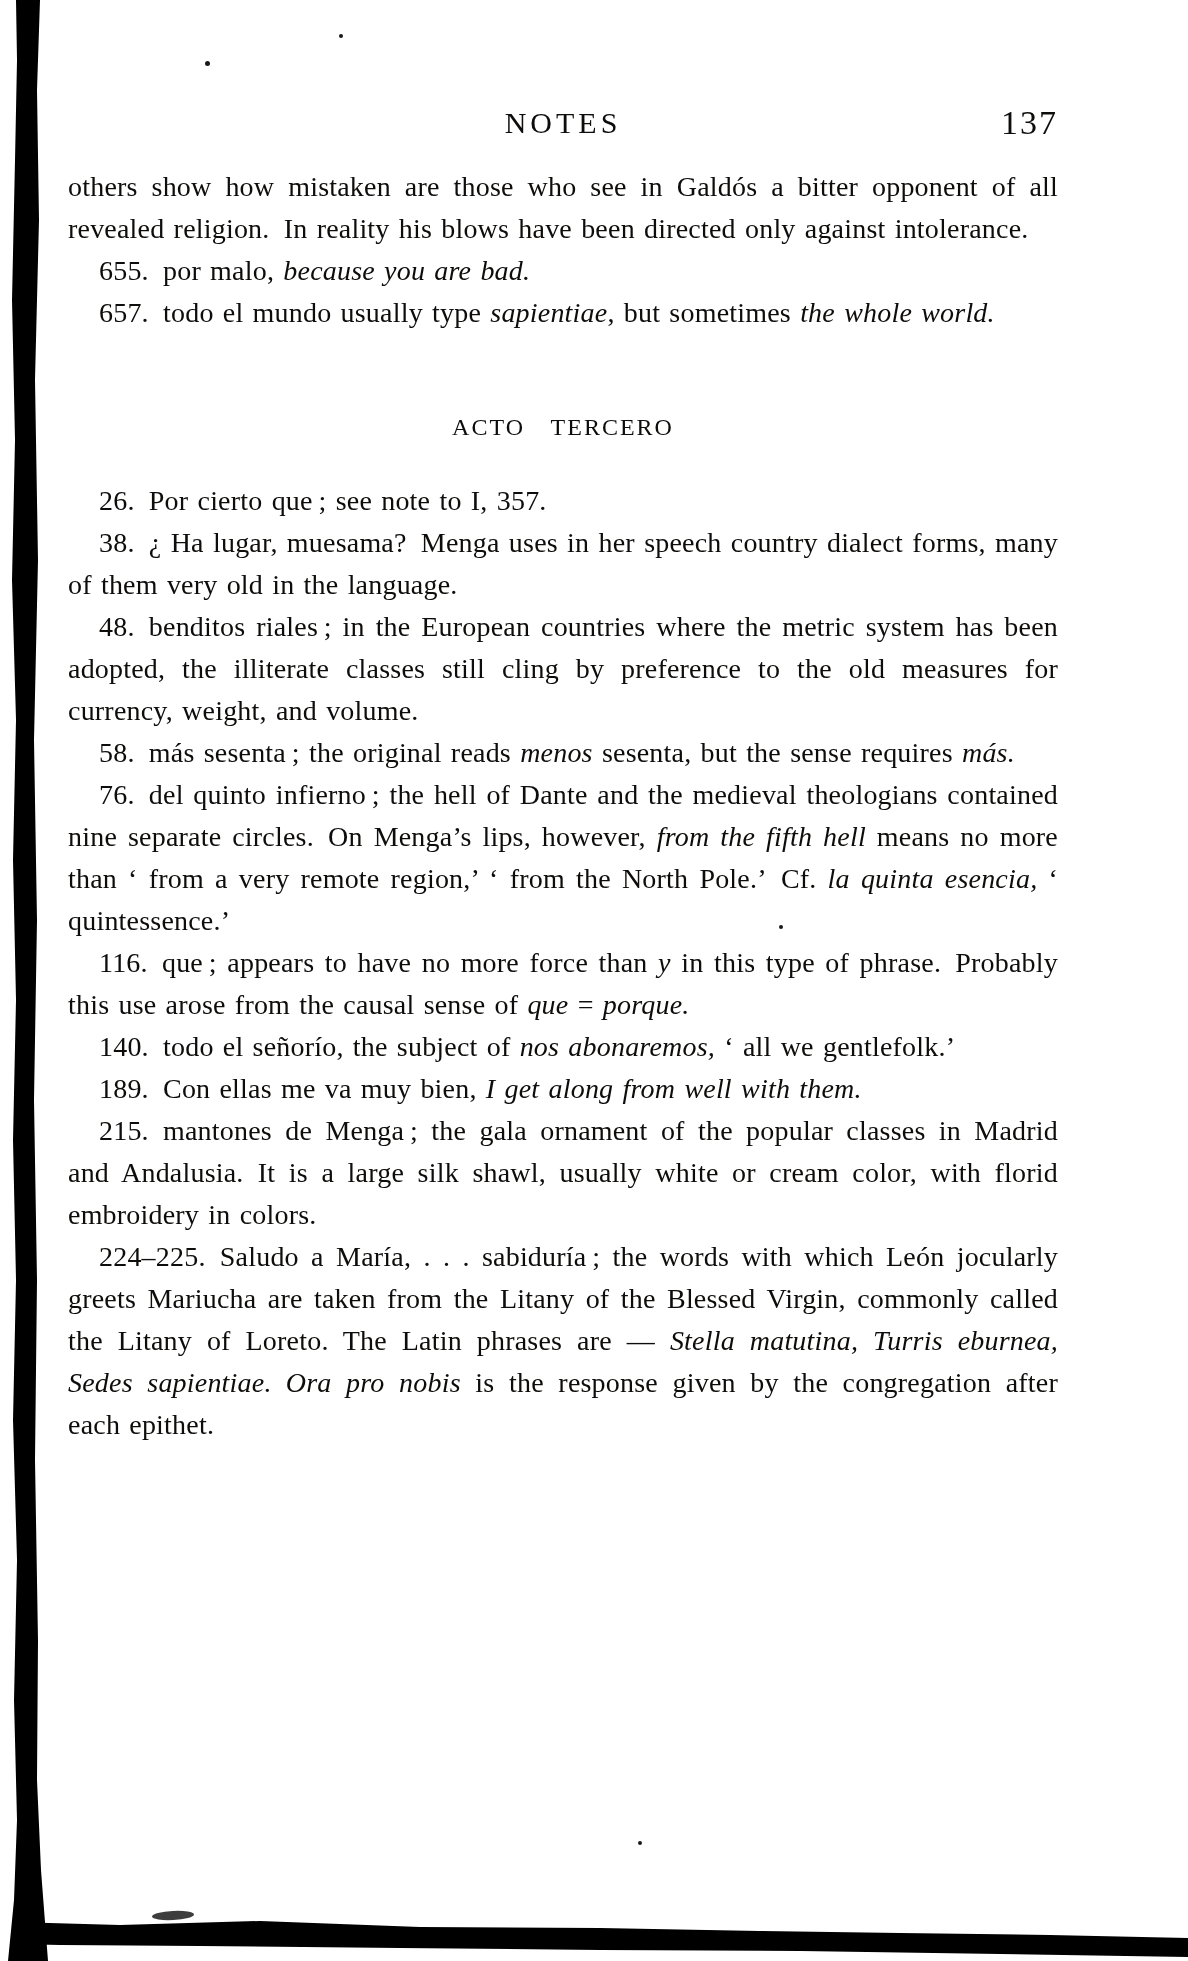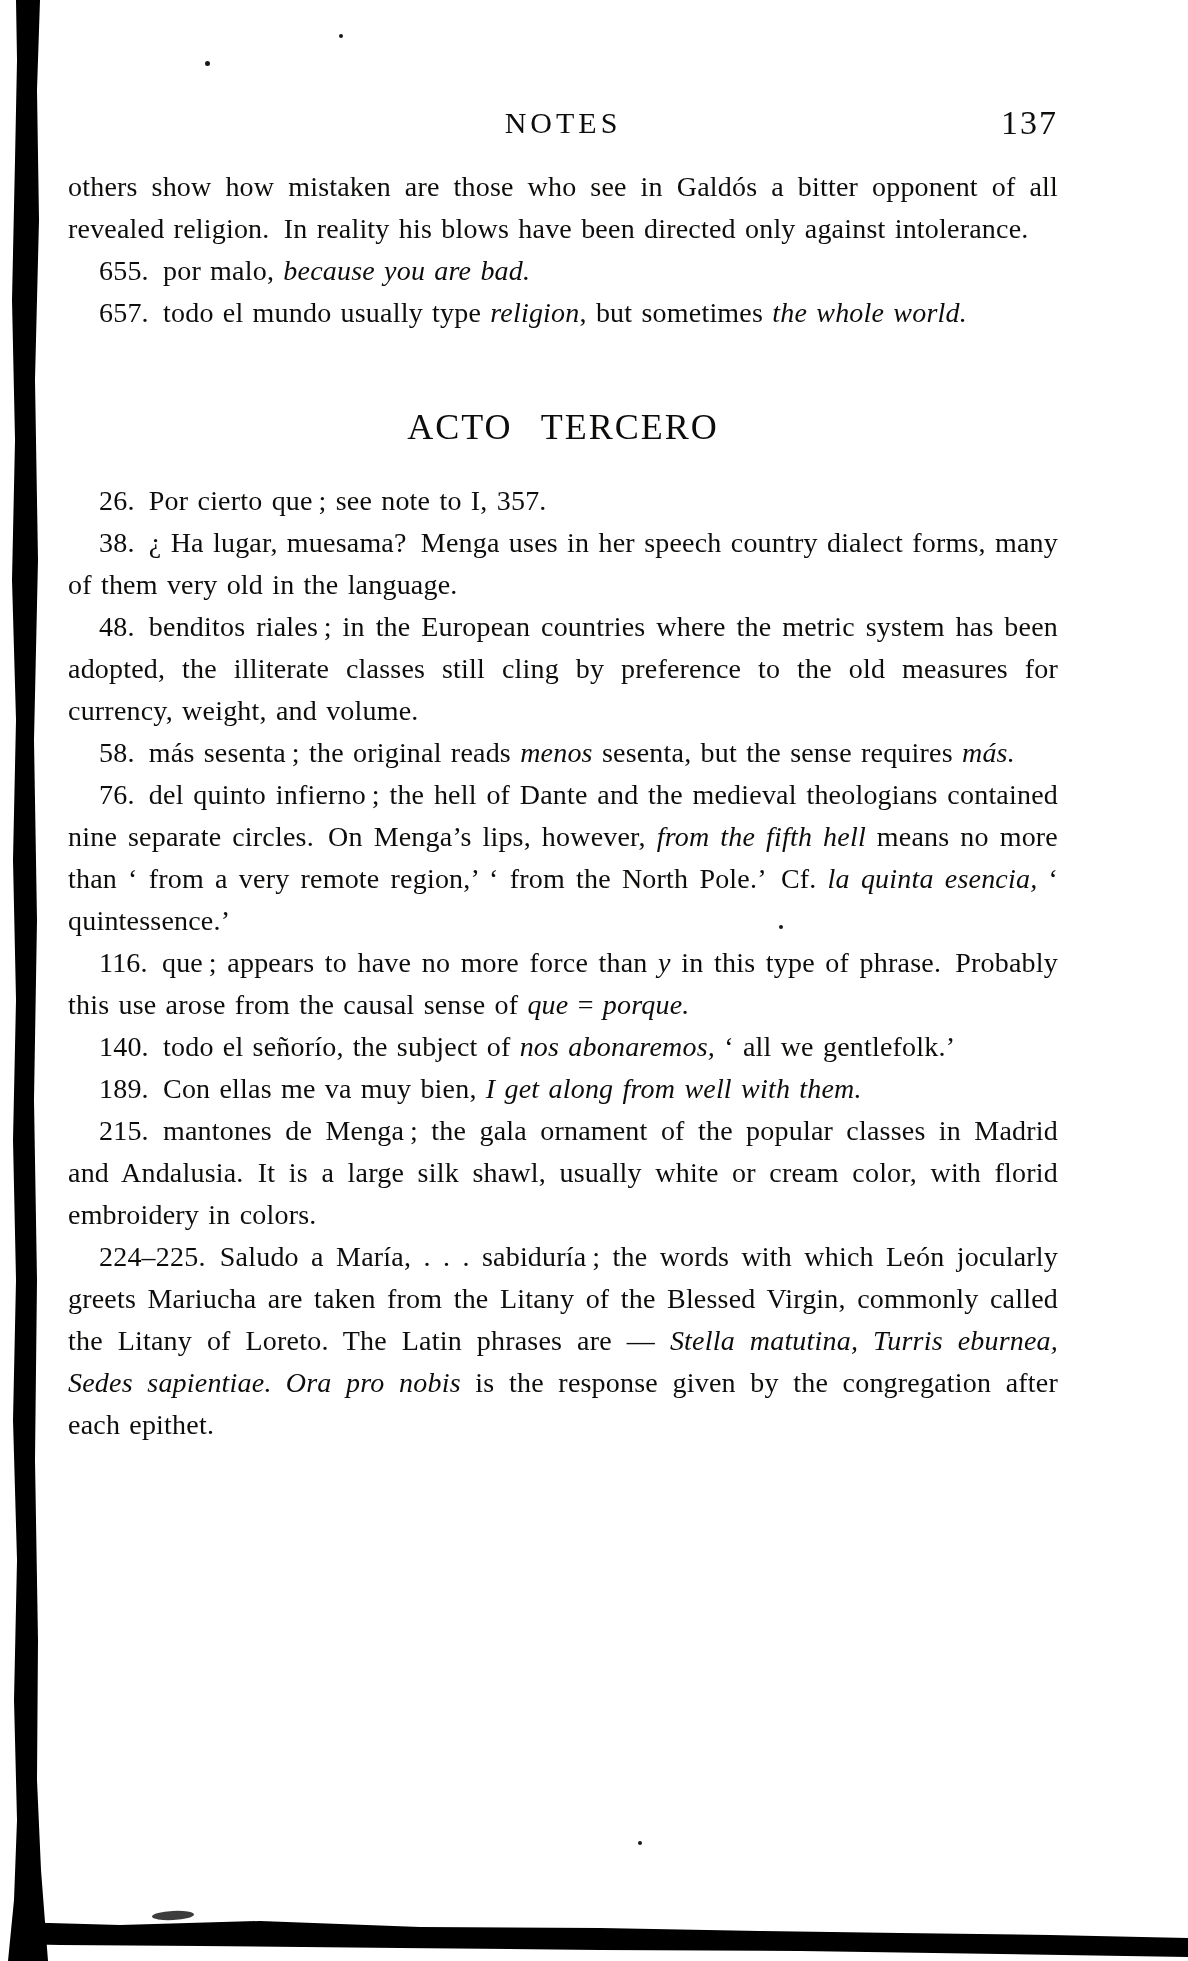--- a/index.html
+++ b/index.html
@@ -97,21 +97,21 @@
     word-spacing: 2px;
     letter-spacing: 0.2px;
   }
   p.para.no-indent { text-indent: 0; }
   .seg-r { font-style: normal; font-weight: normal; }
   .seg-b { font-weight: normal; }
   .seg-i { font-style: italic; }
   .act-heading {
     margin: 71px 0 31px 0;
     text-align: center;
-    font-size: 36px;
+    font-size: 24px;
     line-height: 44px;
     letter-spacing: 2px;
     word-spacing: 18px;
   }
 </style>
 </head>
 <body>
 
 <div class="gutter-bar"></div>
 <div class="bottom-band"></div>
@@ -122,21 +122,21 @@
 <div class="speck s4"></div>
 
 <div class="running-head-row">
   <div class="running-head">NOTES</div>
   <div class="page-number">137</div>
 </div>
 
 <main class="text-block" id="notes-main">
     <p class="para no-indent"><span class="seg-r">others show how mistaken are those who see in Galdós a bitter opponent of all revealed religion. In reality his blows have been directed only against intolerance.</span></p>
     <p class="para"><span class="seg-r">655. </span><span class="seg-b">por malo, </span><span class="seg-i">because you are bad.</span></p>
-    <p class="para"><span class="seg-r">657. </span><span class="seg-b">todo el mundo </span><span class="seg-r">usually type </span><span class="seg-i">religion</span><span class="seg-r">, but sometimes </span><span class="seg-i">the whole world.</span></p>
+    <p class="para"><span class="seg-r">657. </span><span class="seg-b">todo el mundo </span><span class="seg-r">usually type </span><span class="seg-i">sapientiae</span><span class="seg-r">, but sometimes </span><span class="seg-i">the whole world.</span></p>
     <div class="act-heading">ACTO TERCERO</div>
     <p class="para"><span class="seg-r">26. </span><span class="seg-b">Por cierto que ; </span><span class="seg-r">see note to I, 357.</span></p>
     <p class="para"><span class="seg-r">38. </span><span class="seg-b">¿ Ha lugar, muesama? </span><span class="seg-r">Menga uses in her speech country dialect forms, many of them very old in the language.</span></p>
     <p class="para"><span class="seg-r">48. </span><span class="seg-b">benditos riales ; </span><span class="seg-r">in the European countries where the metric system has been adopted, the illiterate classes still cling by preference to the old measures for currency, weight, and volume.</span></p>
     <p class="para"><span class="seg-r">58. </span><span class="seg-b">más sesenta ; </span><span class="seg-r">the original reads </span><span class="seg-i">menos </span><span class="seg-b">sesenta, </span><span class="seg-r">but the sense requires </span><span class="seg-i">más.</span></p>
     <p class="para"><span class="seg-r">76. </span><span class="seg-b">del quinto infierno ; </span><span class="seg-r">the hell of Dante and the medieval theologians contained nine separate circles. On Menga’s lips, however, </span><span class="seg-i">from the fifth hell </span><span class="seg-r">means no more than ‘ from a very remote region,’ ‘ from the North Pole.’ Cf. </span><span class="seg-i">la quinta esencia, </span><span class="seg-r">‘ quintessence.’</span></p>
     <p class="para"><span class="seg-r">116. </span><span class="seg-b">que ; </span><span class="seg-r">appears to have no more force than </span><span class="seg-i">y </span><span class="seg-r">in this type of phrase. Probably this use arose from the causal sense of </span><span class="seg-i">que </span><span class="seg-r">= </span><span class="seg-i">porque.</span></p>
     <p class="para"><span class="seg-r">140. </span><span class="seg-b">todo el señorío, </span><span class="seg-r">the subject of </span><span class="seg-i">nos abonaremos, </span><span class="seg-r">‘ all we gentlefolk.’</span></p>
     <p class="para"><span class="seg-r">189. </span><span class="seg-b">Con ellas me va muy bien, </span><span class="seg-i">I get along from well with them.</span></p>
     <p class="para"><span class="seg-r">215. </span><span class="seg-b">mantones de Menga ; </span><span class="seg-r">the gala ornament of the popular classes in Madrid and Andalusia. It is a large silk shawl, usually white or cream color, with florid embroidery in colors.</span></p>

